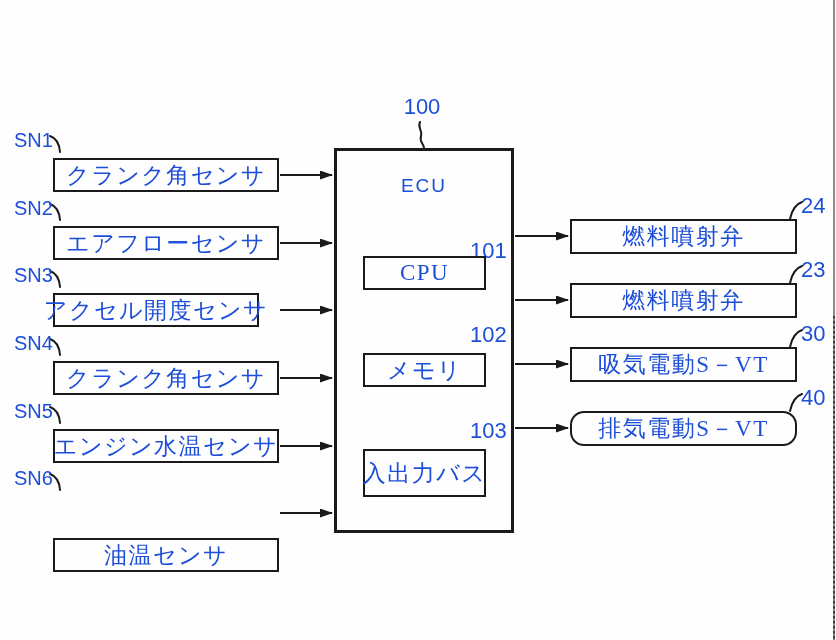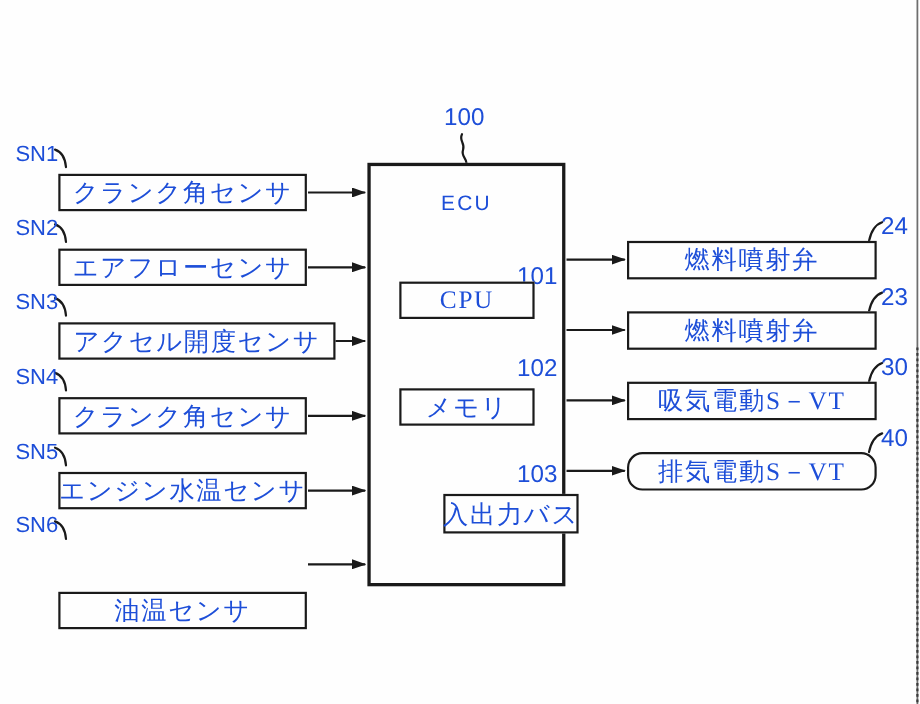--- a/index.html
+++ b/index.html
@@ -119,36 +119,36 @@
   <div class="box" style="left:363px; top:256px; width:123px; height:34px;">
     <span>CPU</span>
   </div>
 
   <div class="ref-num" style="left:470px; top:323px;">102</div>
   <div class="box" style="left:363px; top:353px; width:123px; height:34px;">
     <span>メモリ</span>
   </div>
 
   <div class="ref-num" style="left:470px; top:419px;text-align:right;">103</div>
-  <div class="box" style="left:363px; top:449px; width:123px; height:36px;margin-left:40px;">
+  <div class="box" style="left:363px; top:449px; width:123px; height:48px;">
     <span>入出力バス</span>
   </div>
 
   <div class="sn-label" style="left:14px; top:129px;">SN1</div>
   <div class="box" style="left:53px; top:158px; width:226px; height:34px;">
     <span>クランク角センサ</span>
   </div>
 
   <div class="sn-label" style="left:14px; top:197px;">SN2</div>
   <div class="box" style="left:53px; top:226px; width:226px; height:34px;">
     <span>エアフローセンサ</span>
   </div>
 
   <div class="sn-label" style="left:14px; top:264px;">SN3</div>
-  <div class="box" style="left:53px; top:293px; width:252px; height:34px;text-align:right;">
+  <div class="box" style="left:53px; top:293px; width:206px; height:34px;text-align:right;">
     <span>アクセル開度センサ</span>
   </div>
 
   <div class="sn-label" style="left:14px; top:332px;">SN4</div>
   <div class="box" style="left:53px; top:361px; width:226px; height:34px;">
     <span>クランク角センサ</span>
   </div>
 
   <div class="sn-label" style="left:14px; top:400px;">SN5</div>
   <div class="box" style="left:53px; top:429px; width:226px; height:34px;">

